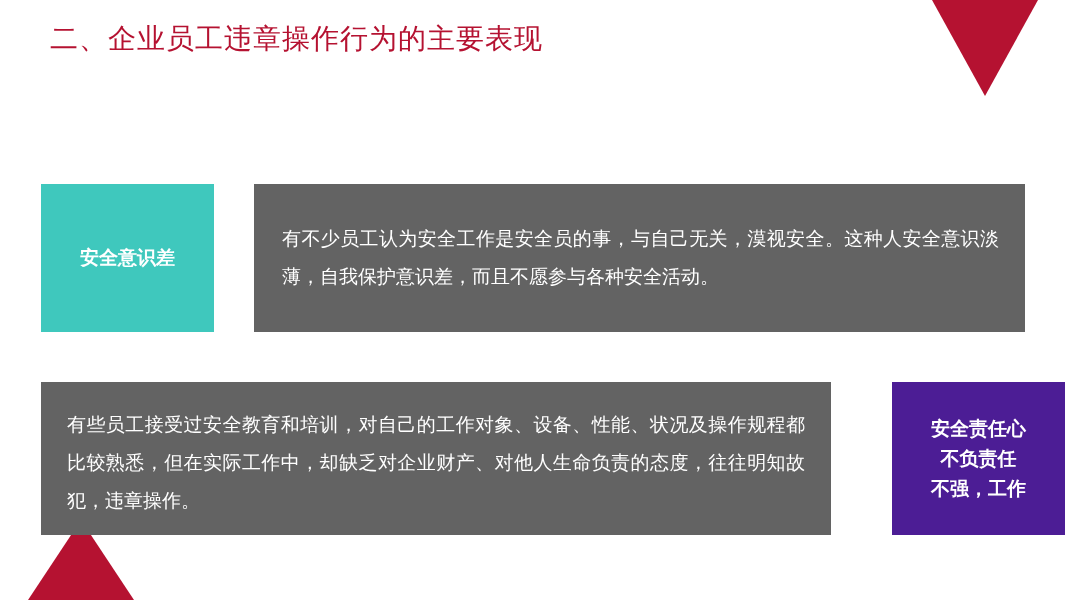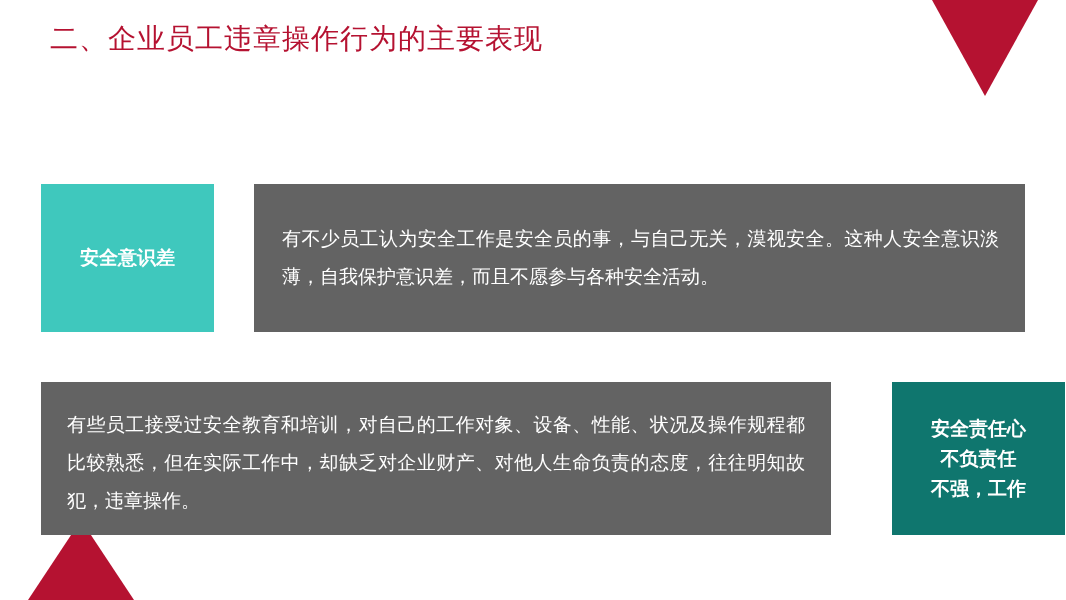--- a/index.html
+++ b/index.html
@@ -127,21 +127,21 @@
     box-sizing: border-box;
     padding: 24px 26px 0 26px;
     text-align: justify;
   }
   .label-box2 {
     position: absolute;
     left: 851px;
     top: 0;
     width: 173px;
     height: 153px;
-    background: #0f766e;
+    background: #4c1d95;
     color: #ffffff;
     font-size: 19px;
     font-weight: bold;
     line-height: 30px;
     display: flex;
     align-items: center;
     justify-content: center;
     text-align: center;
     box-sizing: border-box;
     padding: 0 12px;

